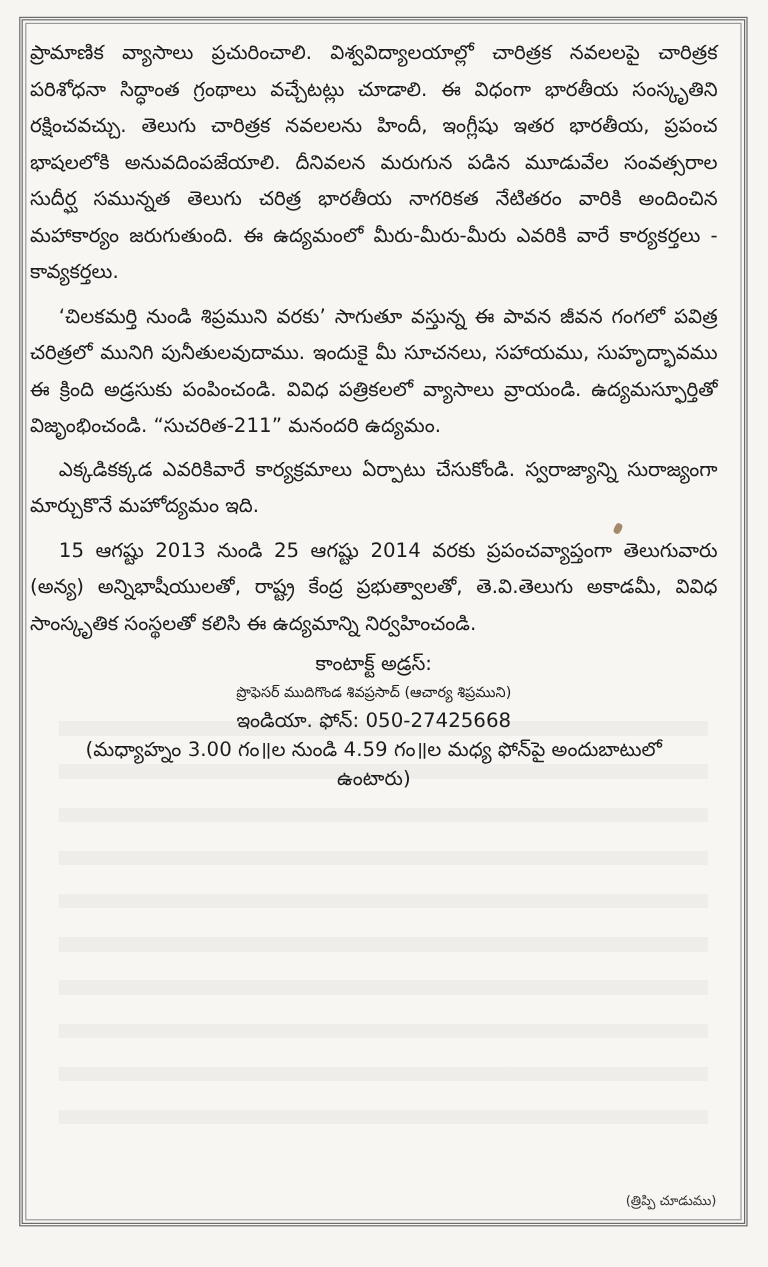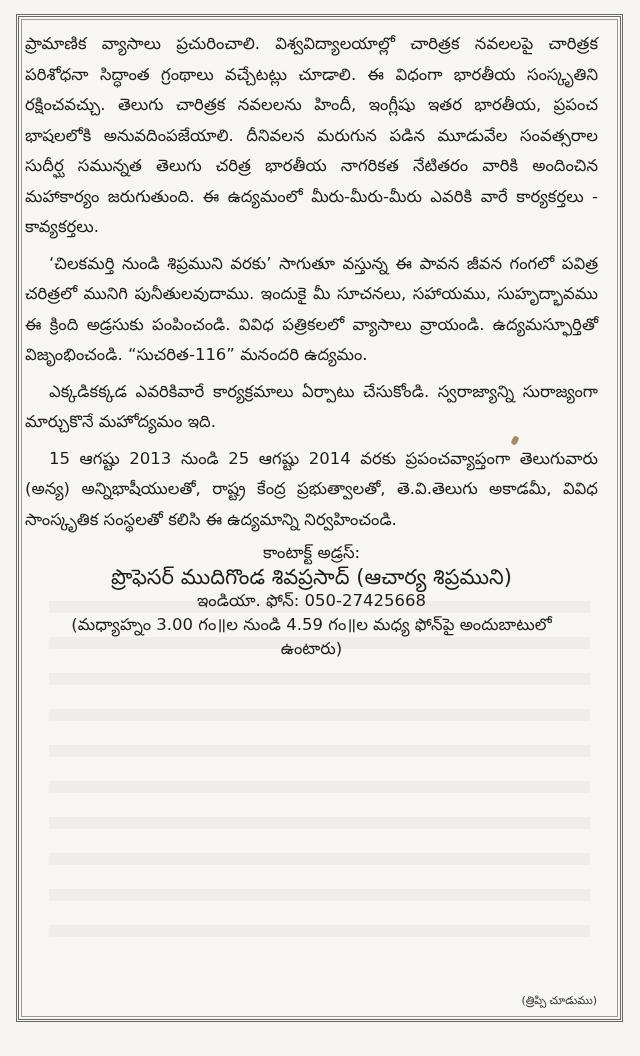--- a/index.html
+++ b/index.html
@@ -26,36 +26,36 @@
       pointer-events:none;
     }
     .content {
       position:absolute; left:6px; right:22px; top:12px;
       font-size:16.5px; line-height:30.5px;
       text-align:justify;
     }
     .para { margin:0 0 6px 0; }
     .indent { text-indent:24px; }
     .contact { margin-top:4px; text-align:center; line-height:24px; font-size:16.5px; }
-    .contact .name { font-size:21px; }
+    .contact .name { font-size:12px; }
     .footnote {
       position:absolute; right:23px; bottom:10px; font-size:11px; color:#333;
     }
     .stain { position:absolute; left:493px; top:419px; width:6px; height:9px; background:#a38a6a; border-radius:40%; transform:rotate(25deg); }
   </style>
 </head>
 <body>
 
 <div class="frame">
   <div class="bleed"></div>
   <div class="stain"></div>
 
   <div class="content">
     <p class="para">ప్రామాణిక వ్యాసాలు ప్రచురించాలి. విశ్వవిద్యాలయాల్లో చారిత్రక నవలలపై చారిత్రక పరిశోధనా సిద్ధాంత గ్రంథాలు వచ్చేటట్లు చూడాలి. ఈ విధంగా భారతీయ సంస్కృతిని రక్షించవచ్చు. తెలుగు చారిత్రక నవలలను హిందీ, ఇంగ్లీషు ఇతర భారతీయ, ప్రపంచ భాషలలోకి అనువదింపజేయాలి. దీనివలన మరుగున పడిన మూడువేల సంవత్సరాల సుదీర్ఘ సమున్నత తెలుగు చరిత్ర భారతీయ నాగరికత నేటితరం వారికి అందించిన మహాకార్యం జరుగుతుంది. ఈ ఉద్యమంలో మీరు-మీరు-మీరు ఎవరికి వారే కార్యకర్తలు - కావ్యకర్తలు.</p>
-    <p class="para indent">‘చిలకమర్తి నుండి శిప్రముని వరకు’ సాగుతూ వస్తున్న ఈ పావన జీవన గంగలో పవిత్ర చరిత్రలో మునిగి పునీతులవుదాము. ఇందుకై మీ సూచనలు, సహాయము, సుహృద్భావము ఈ క్రింది అడ్రసుకు పంపించండి. వివిధ పత్రికలలో వ్యాసాలు వ్రాయండి. ఉద్యమస్ఫూర్తితో విజృంభించండి. “సుచరిత-116” మనందరి ఉద్యమం.</p>
+    <p class="para indent">‘చిలకమర్తి నుండి శిప్రముని వరకు’ సాగుతూ వస్తున్న ఈ పావన జీవన గంగలో పవిత్ర చరిత్రలో మునిగి పునీతులవుదాము. ఇందుకై మీ సూచనలు, సహాయము, సుహృద్భావము ఈ క్రింది అడ్రసుకు పంపించండి. వివిధ పత్రికలలో వ్యాసాలు వ్రాయండి. ఉద్యమస్ఫూర్తితో విజృంభించండి. “సుచరిత-211” మనందరి ఉద్యమం.</p>
     <p class="para indent">ఎక్కడికక్కడ ఎవరికివారే కార్యక్రమాలు ఏర్పాటు చేసుకోండి. స్వరాజ్యాన్ని సురాజ్యంగా మార్చుకొనే మహోద్యమం ఇది.</p>
     <p class="para indent">15 ఆగష్టు 2013 నుండి 25 ఆగష్టు 2014 వరకు ప్రపంచవ్యాప్తంగా తెలుగువారు (అన్య) అన్నిభాషీయులతో, రాష్ట్ర కేంద్ర ప్రభుత్వాలతో, తె.వి.తెలుగు అకాడమీ, వివిధ సాంస్కృతిక సంస్థలతో కలిసి ఈ ఉద్యమాన్ని నిర్వహించండి.</p>
 
     <div class="contact">
       <div>కాంటాక్ట్ అడ్రస్:</div>
       <div class="name">ప్రొఫెసర్ ముదిగొండ శివప్రసాద్ (ఆచార్య శిప్రముని)</div>
       <div>ఇండియా. ఫోన్: 050-27425668</div>
       <div>(మధ్యాహ్నం 3.00 గం॥ల నుండి 4.59 గం॥ల మధ్య ఫోన్‌పై అందుబాటులో</div>
       <div>ఉంటారు)</div>
     </div>

